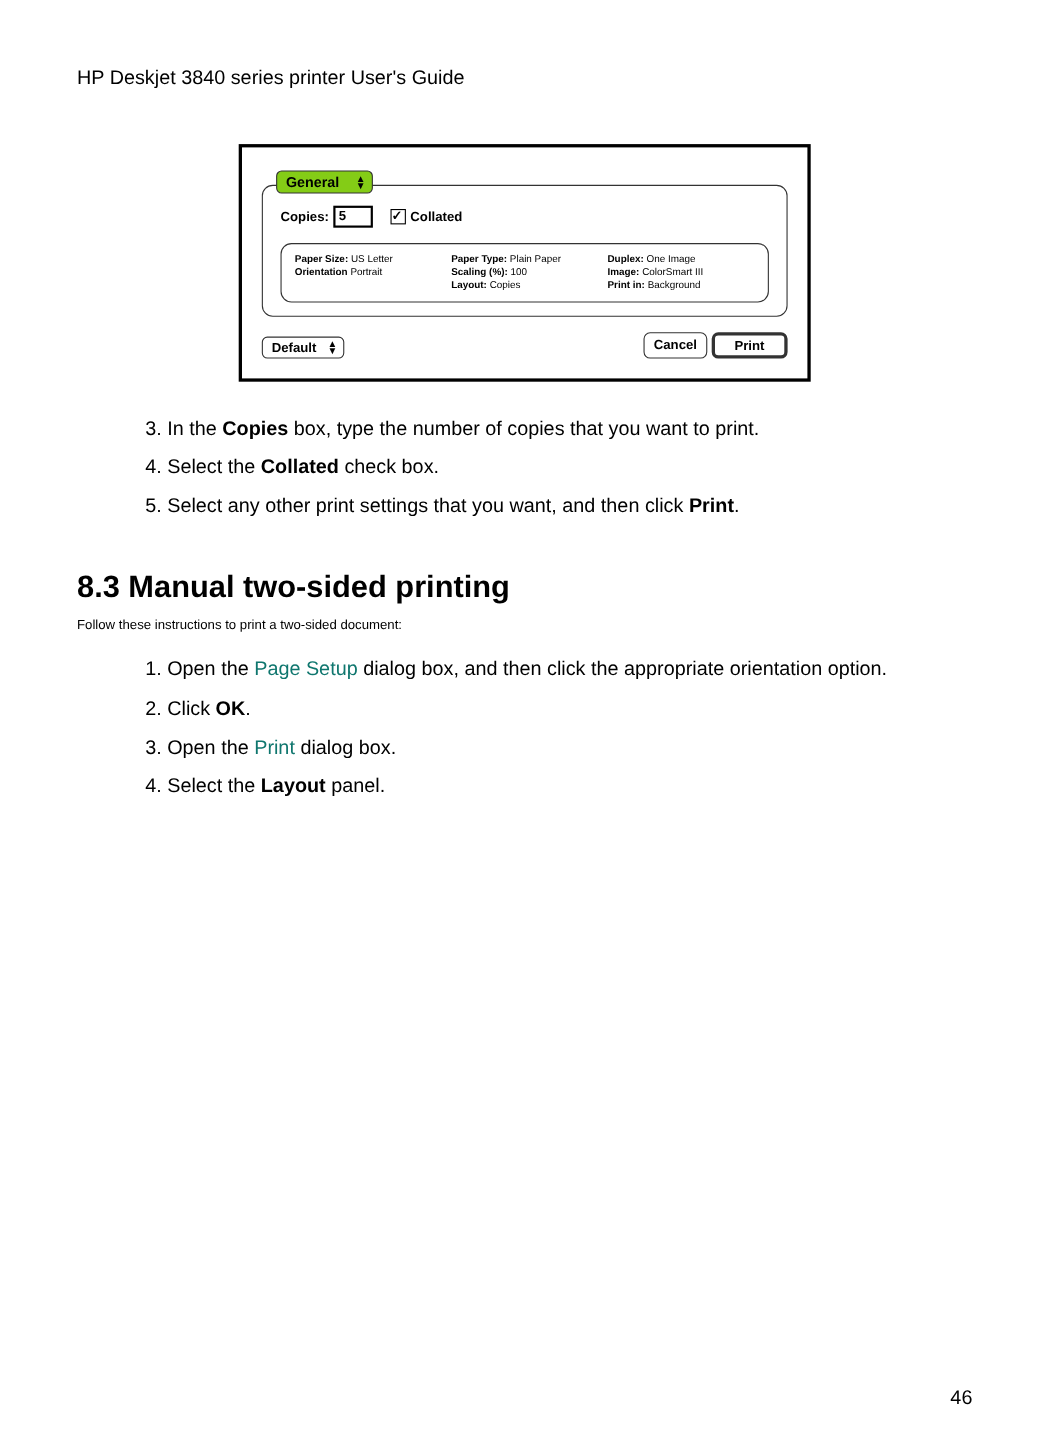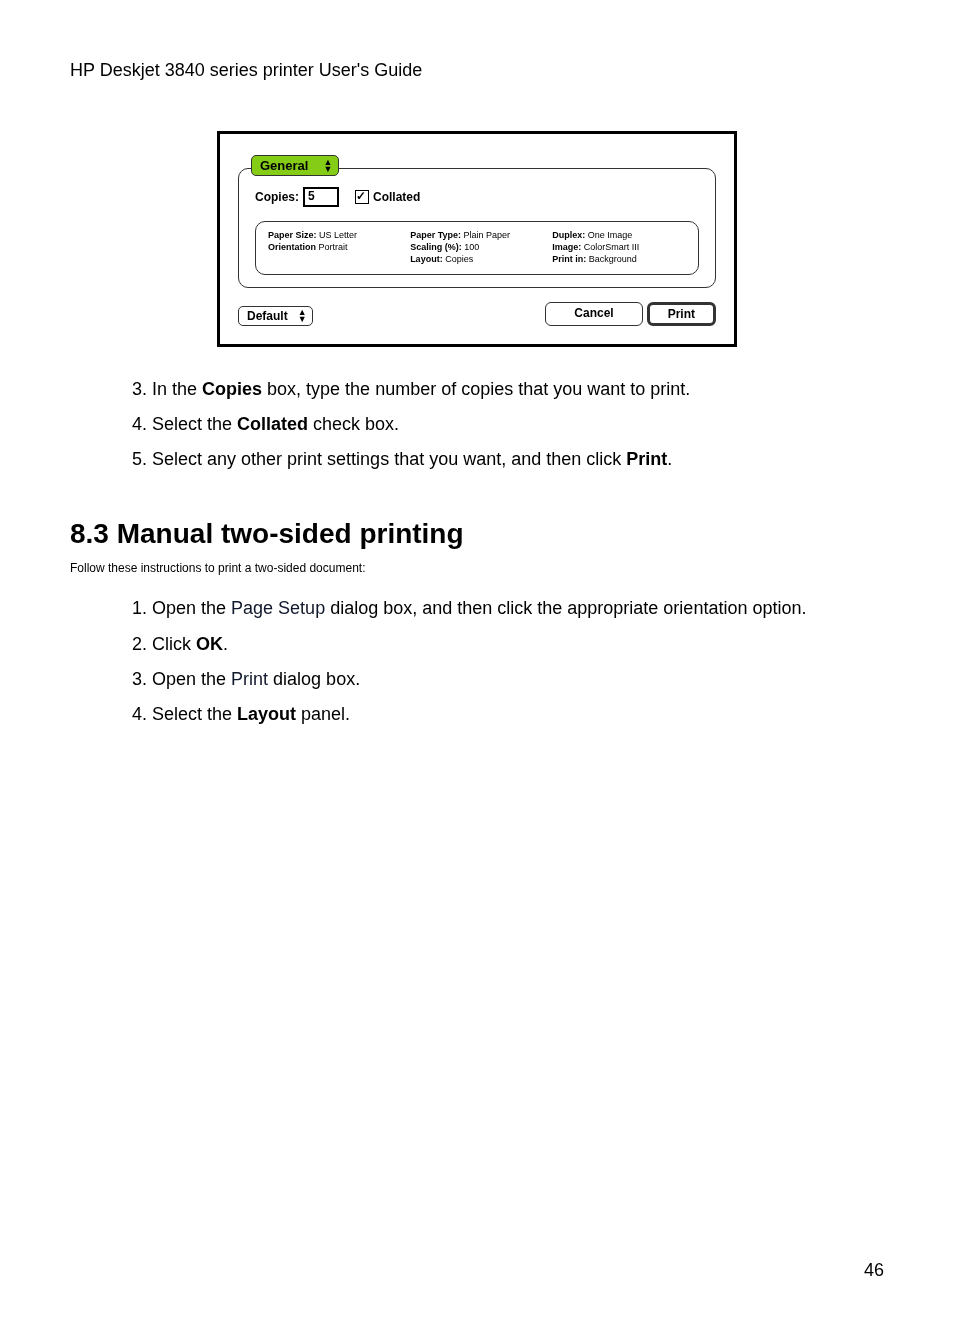--- a/index.html
+++ b/index.html
@@ -172,21 +172,21 @@
     padding: 2px 24px 2px 8px;
     font-size: 12px;
     font-weight: bold;
     position: relative;
     display: inline-block;
   }
   .dropdown-btn .updown { right: 5px; top: 2px; }
   .btn {
     border: 1px solid #333;
     border-radius: 6px;
-    padding: 3px 28px;
+    padding: 3px 8px;
     font-size: 12px;
     font-weight: bold;
     display: inline-block;
     margin-left: 4px;
   }
   .btn.print {
     border-width: 3px;
     padding: 2px 18px;
   }
   .btn-group { display: flex; }
@@ -201,21 +201,21 @@
   h2.section {
     font-size: 28px;
     font-weight: bold;
     margin: 45px 0 10px 0;
   }
   .body-p {
     font-size: 12px;
     margin: 10px 0;
     line-height: 1.4;
   }
-  a.link { color: #0f172a; text-decoration: none; }
+  a.link { color: #0f766e; text-decoration: none; }
   .page-num {
     position: absolute;
     bottom: 40px;
     right: 70px;
     font-size: 18px;
   }
 </style>
 </head>
 <body>
 

